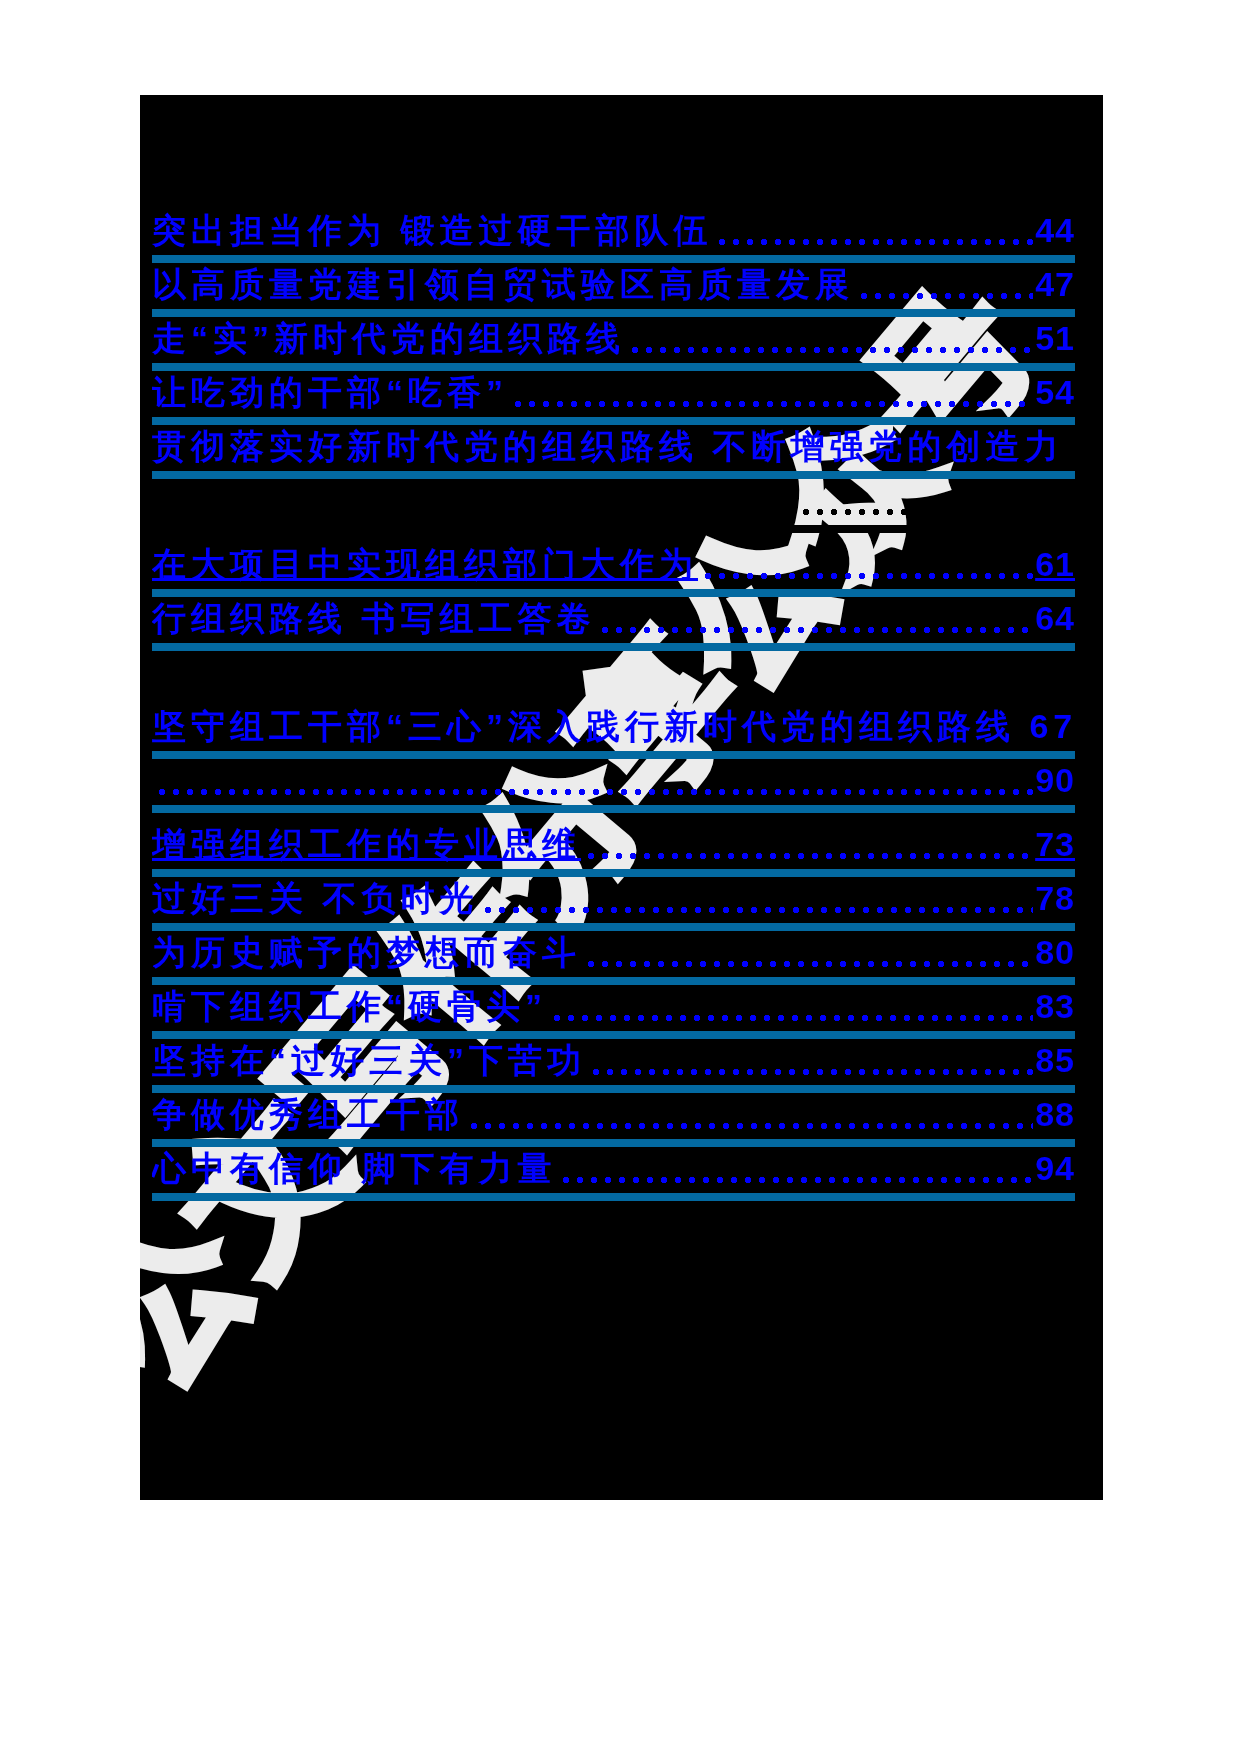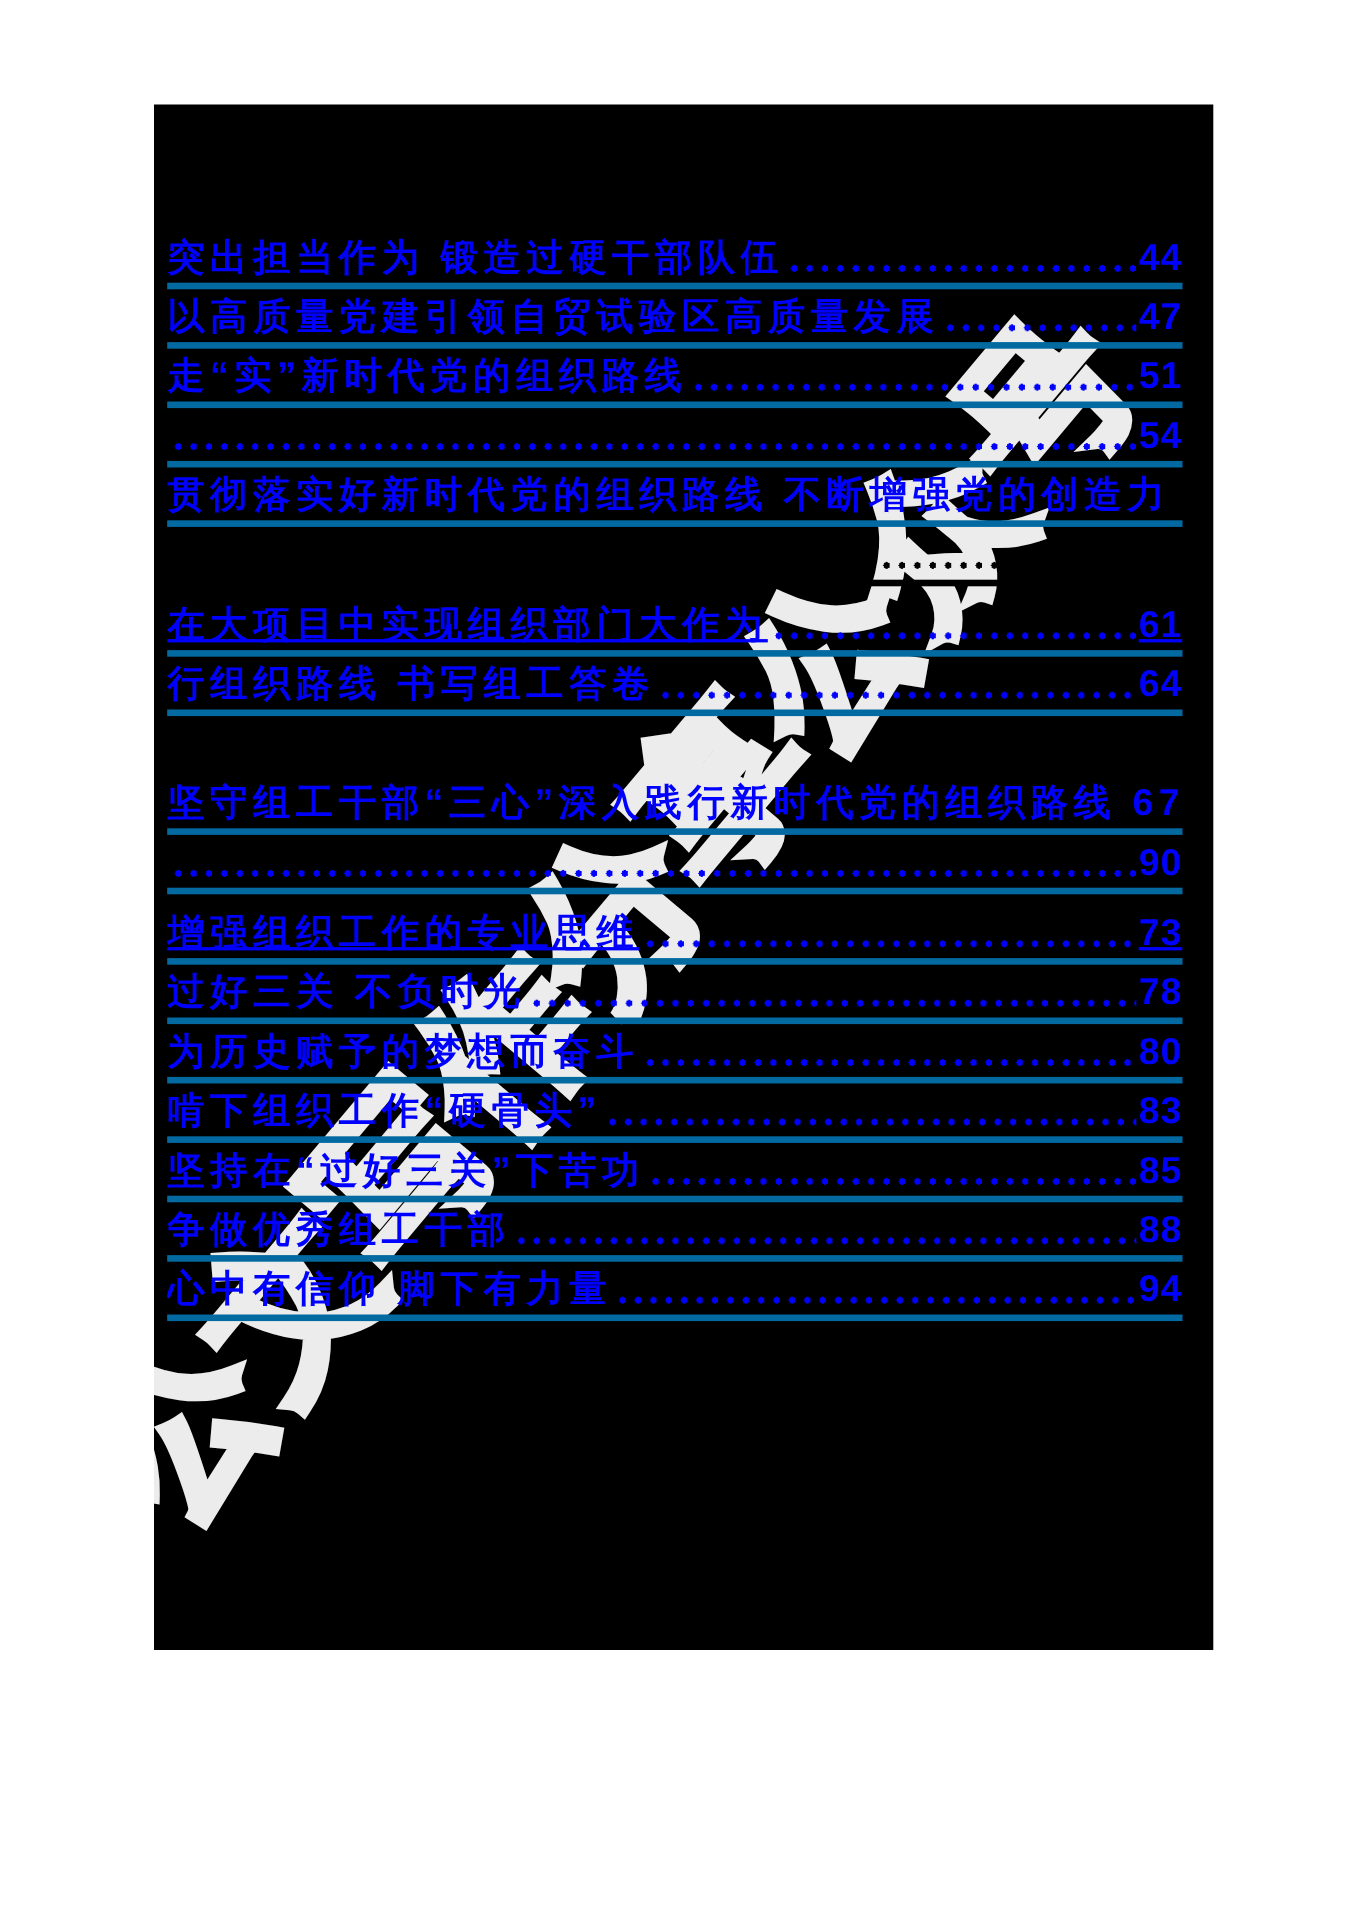--- a/index.html
+++ b/index.html
@@ -41,24 +41,24 @@
     z-index: 1;
     pointer-events: none;
   }
   .toc {
     position: relative;
     z-index: 2;
     padding: 114px 28px 0 12px; 
   }
   .row {
     display: flex;
-    align-items: flex-start;
+    align-items: flex-end;
     box-sizing: border-box;
     height: 54px;
-    border-bottom: 6px solid #0369a1;
+    border-bottom: 8px solid #0369a1;
     color: #0000ff;
     font-size: 34px;
     font-weight: bold;
     letter-spacing: 5px;
     line-height: 50px;
     overflow: hidden;
   }
   .row.gap { margin-top: 10px; text-decoration: underline; }
   .row .t { white-space: nowrap; }
   .row .leader {
@@ -100,20 +100,21 @@
     <span class="t">以高质量党建引领自贸试验区高质量发展</span>
     <span class="leader"></span>
     <span class="p">47</span>
   </div>
         <div class="row">
     <span class="t">走“实”新时代党的组织路线</span>
     <span class="leader"></span>
     <span class="p">51</span>
   </div>
         <div class="row">
+    <span class="t">让吃劲的干部“吃香”</span>
     <span class="leader"></span>
     <span class="p">54</span>
   </div>
         <div class="row no-leader">
     <span class="t">贯彻落实好新时代党的组织路线 不断增强党的创造力</span>
     <span class="leader"></span>
     <span class="p"></span>
   </div>
         <div class="row hidden-row">
     <span class="t"></span>

